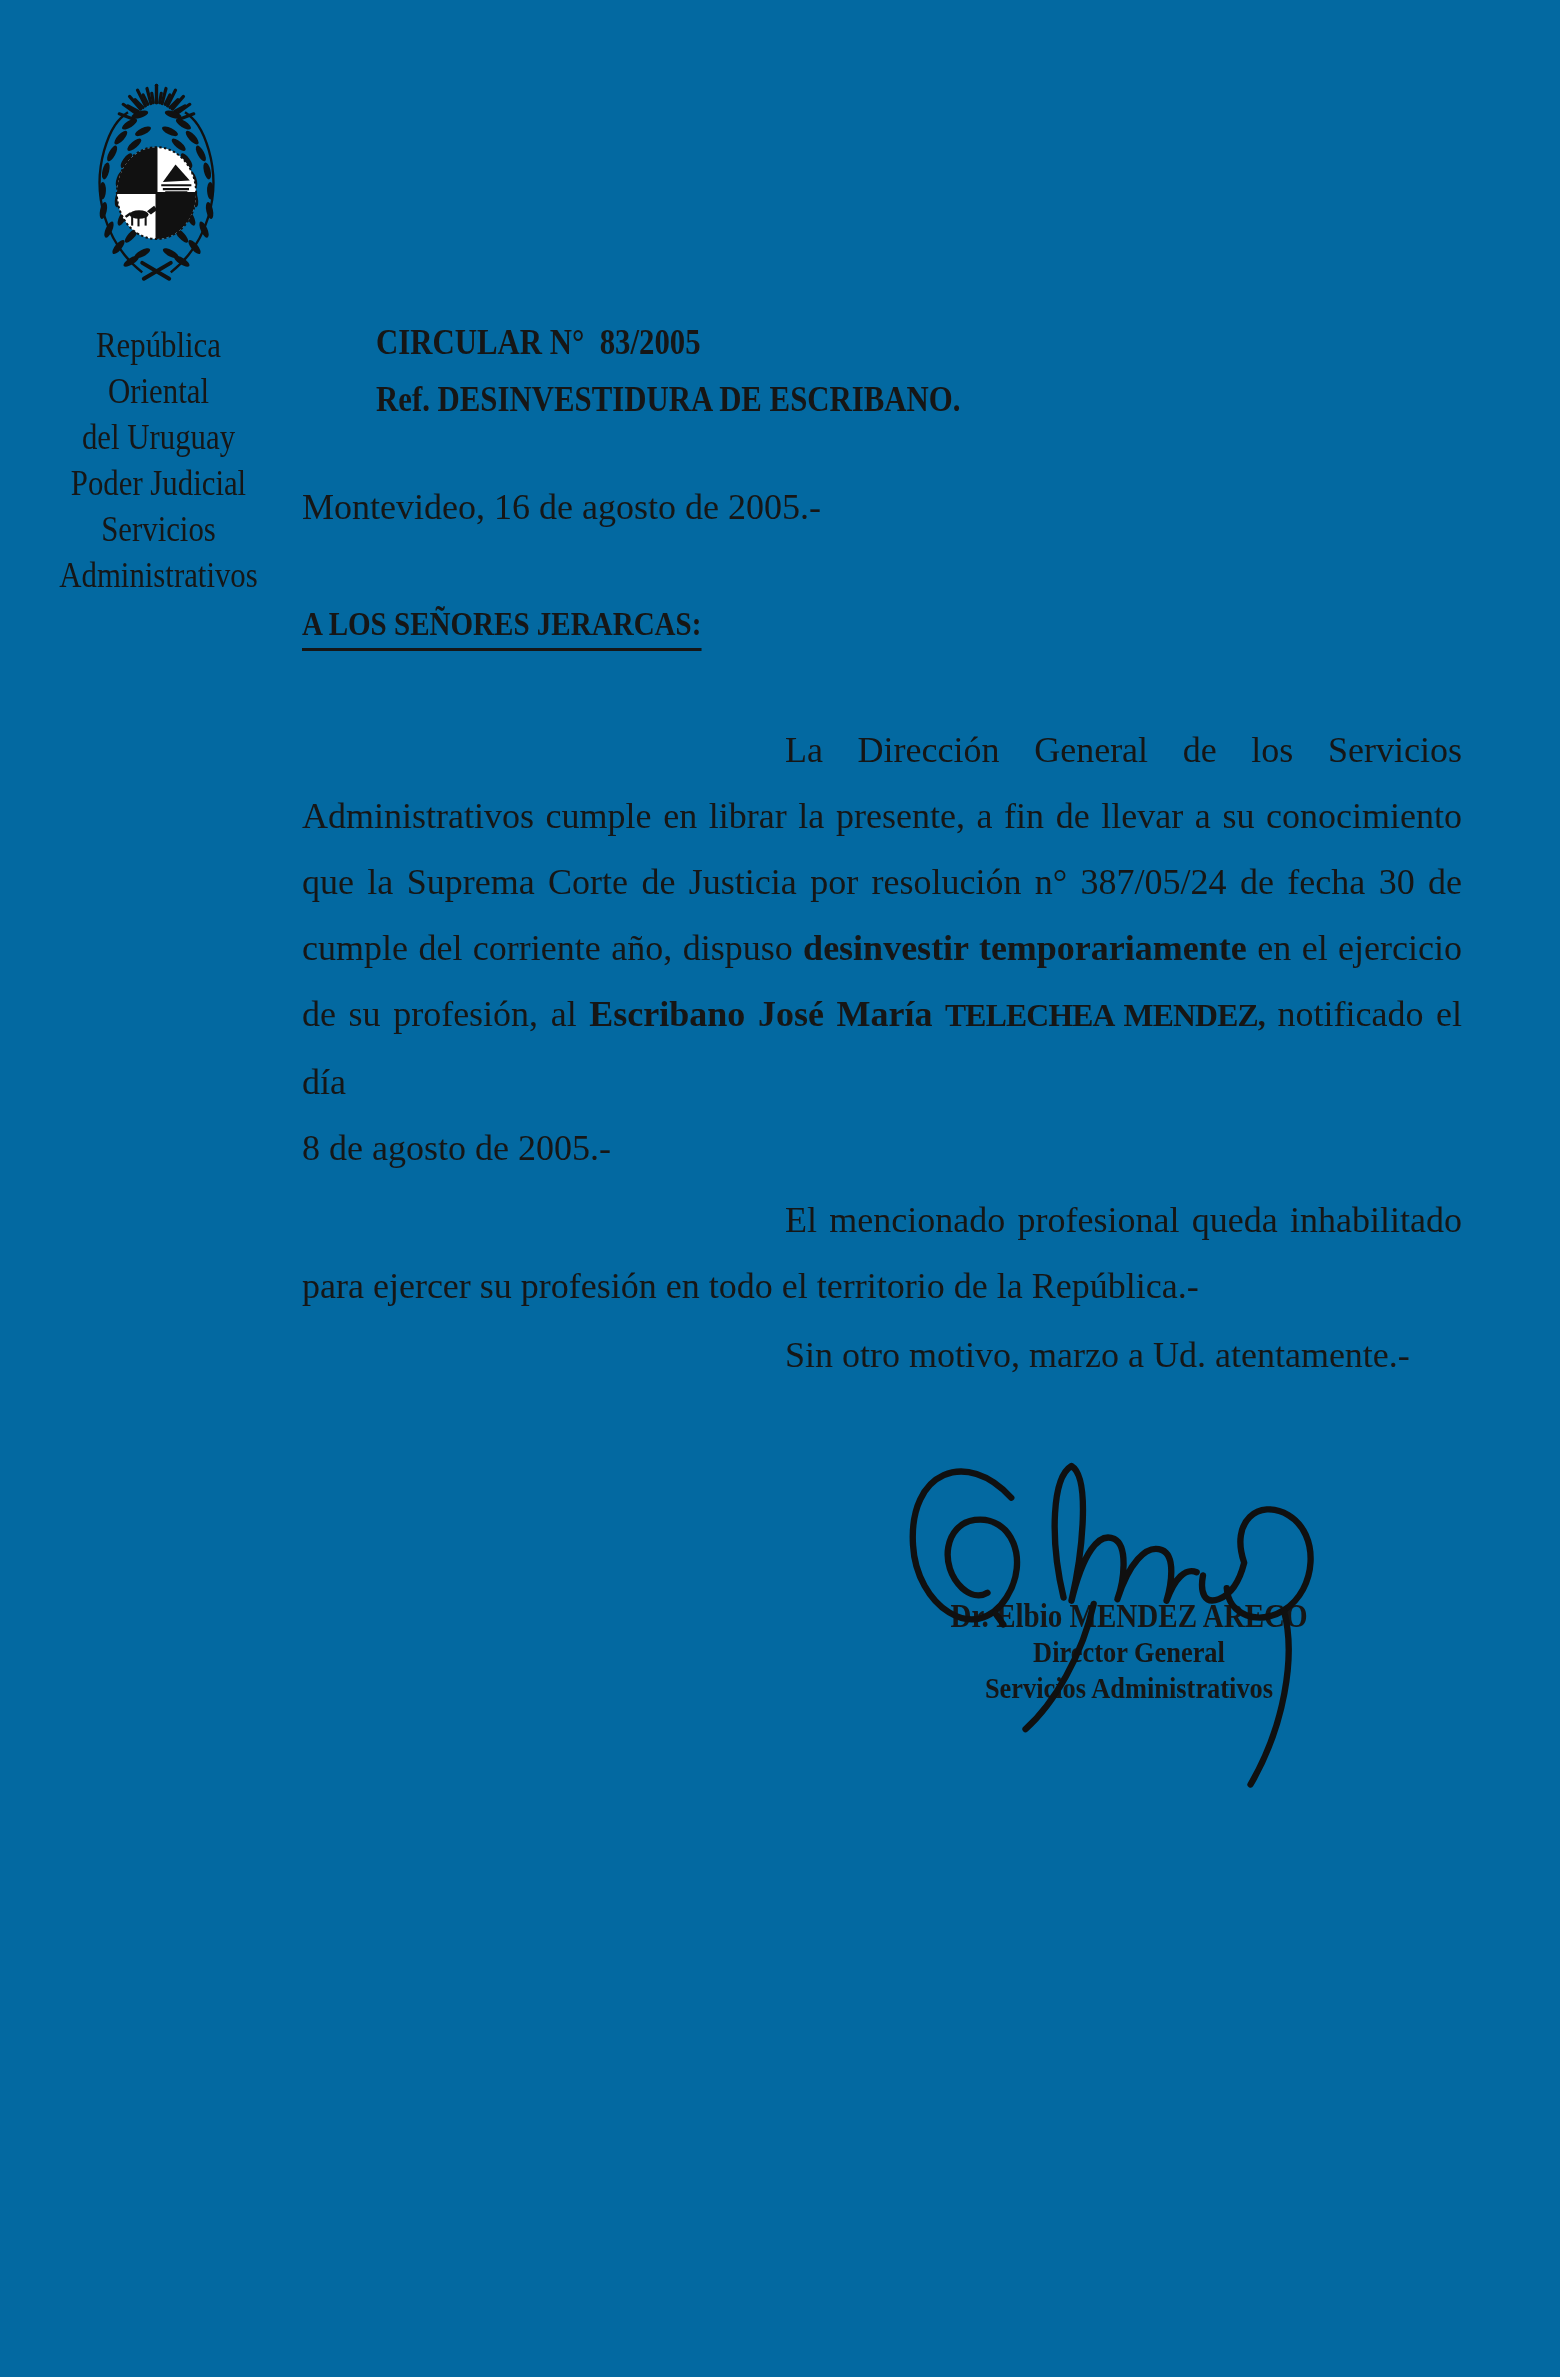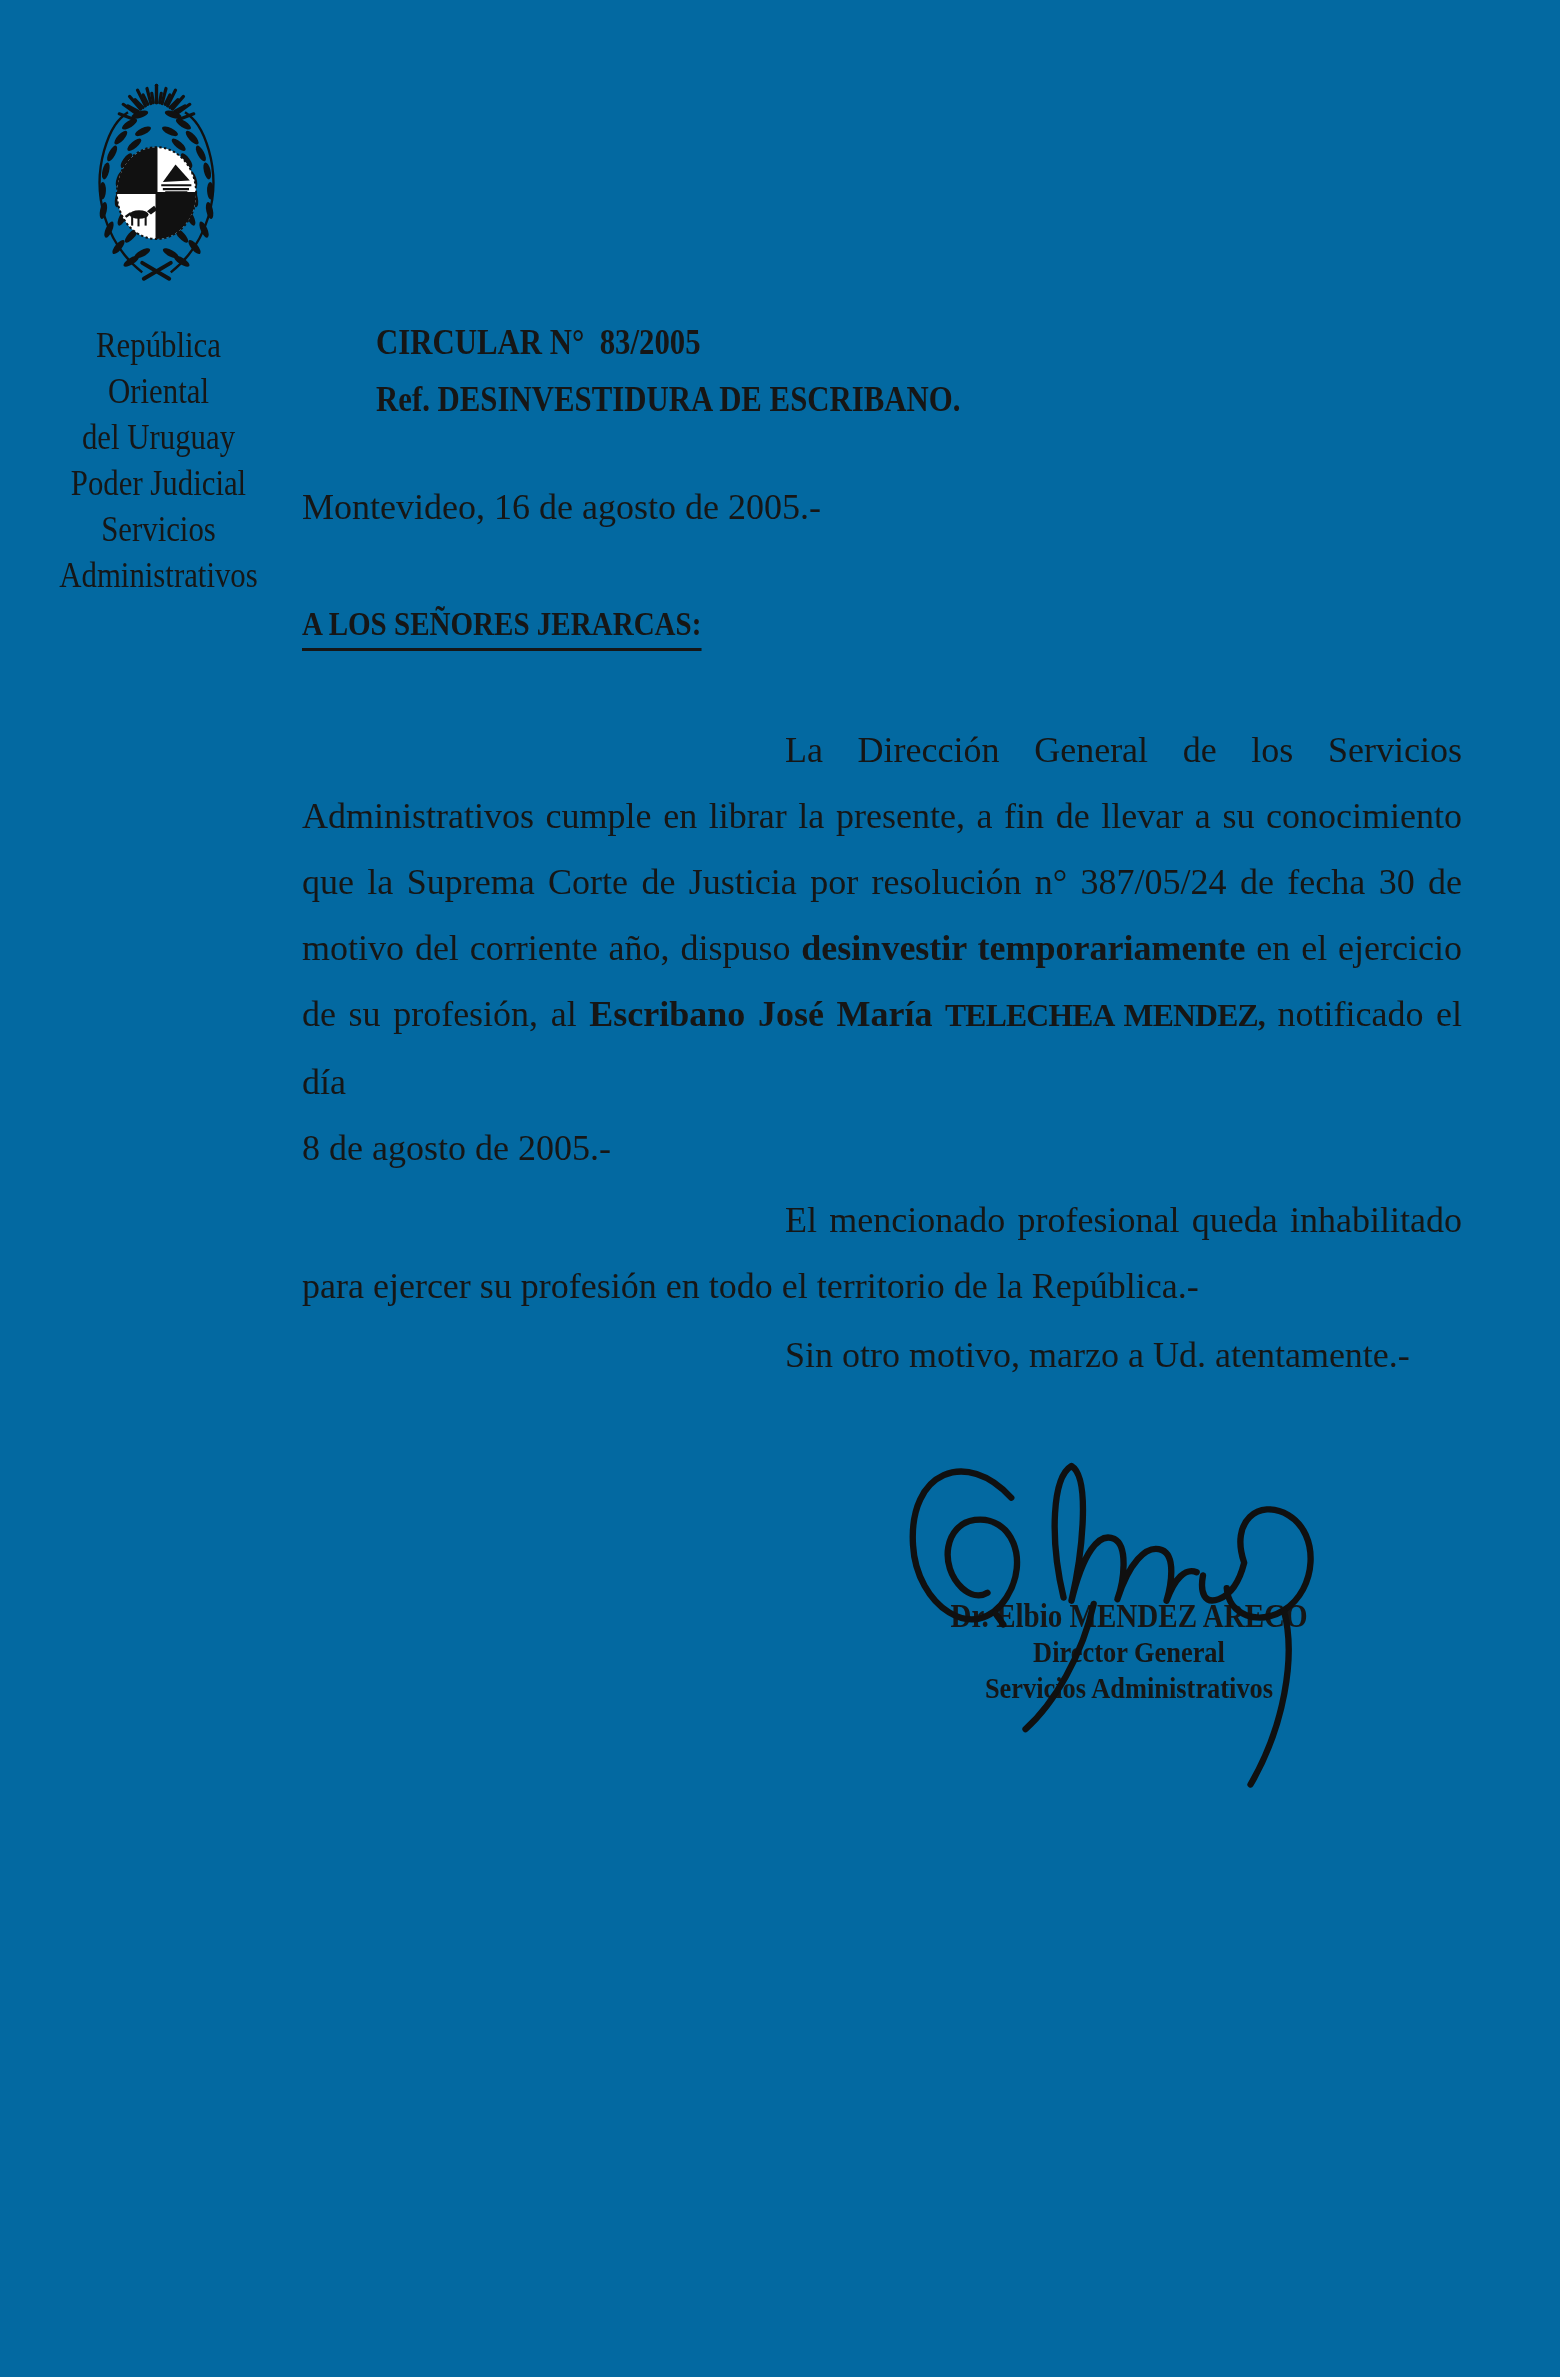--- a/index.html
+++ b/index.html
@@ -106,21 +106,21 @@
   <div class="h-ref">Ref. DESINVESTIDURA DE ESCRIBANO.</div>
   <div class="dateline">Montevideo, 16 de agosto de 2005.-</div>
   <div class="salutation">
     <span class="ul">A LOS SEÑORES JERARCAS:</span>
   </div>
 
   <div class="bodytext">
     <div class="line indent">La Dirección General de los Servicios</div>
     <div class="line">Administrativos cumple en librar la presente, a fin de llevar a su conocimiento</div>
     <div class="line">que la Suprema Corte de Justicia por resolución n° 387/05/24 de fecha 30 de</div>
-    <div class="line"><span>motivo del corriente año, dispuso </span><b class="nm">desinvestir temporariamente</b><span> en el ejercicio</span></div>
+    <div class="line"><span>cumple del corriente año, dispuso </span><b class="nm">desinvestir temporariamente</b><span> en el ejercicio</span></div>
     <div class="line"><span>de su profesión, al </span><b class="nm">Escribano José María </b><span class="smallcaps">TELECHEA MENDEZ,</span><span> notificado el día</span></div>
     <div class="line lastline">8 de agosto de 2005.-</div>
     <div class="line indent psp">El mencionado profesional queda inhabilitado</div>
     <div class="line lastline">para ejercer su profesión en todo el territorio de la República.-</div>
     <div class="line lastline indent psp2">Sin otro motivo, marzo a Ud. atentamente.-</div>
   </div>
 
   <div class="sigblock">
     <div class="sig-name">Dr. Elbio MENDEZ ARECO</div>
     <div class="sig-title">Director General</div>

